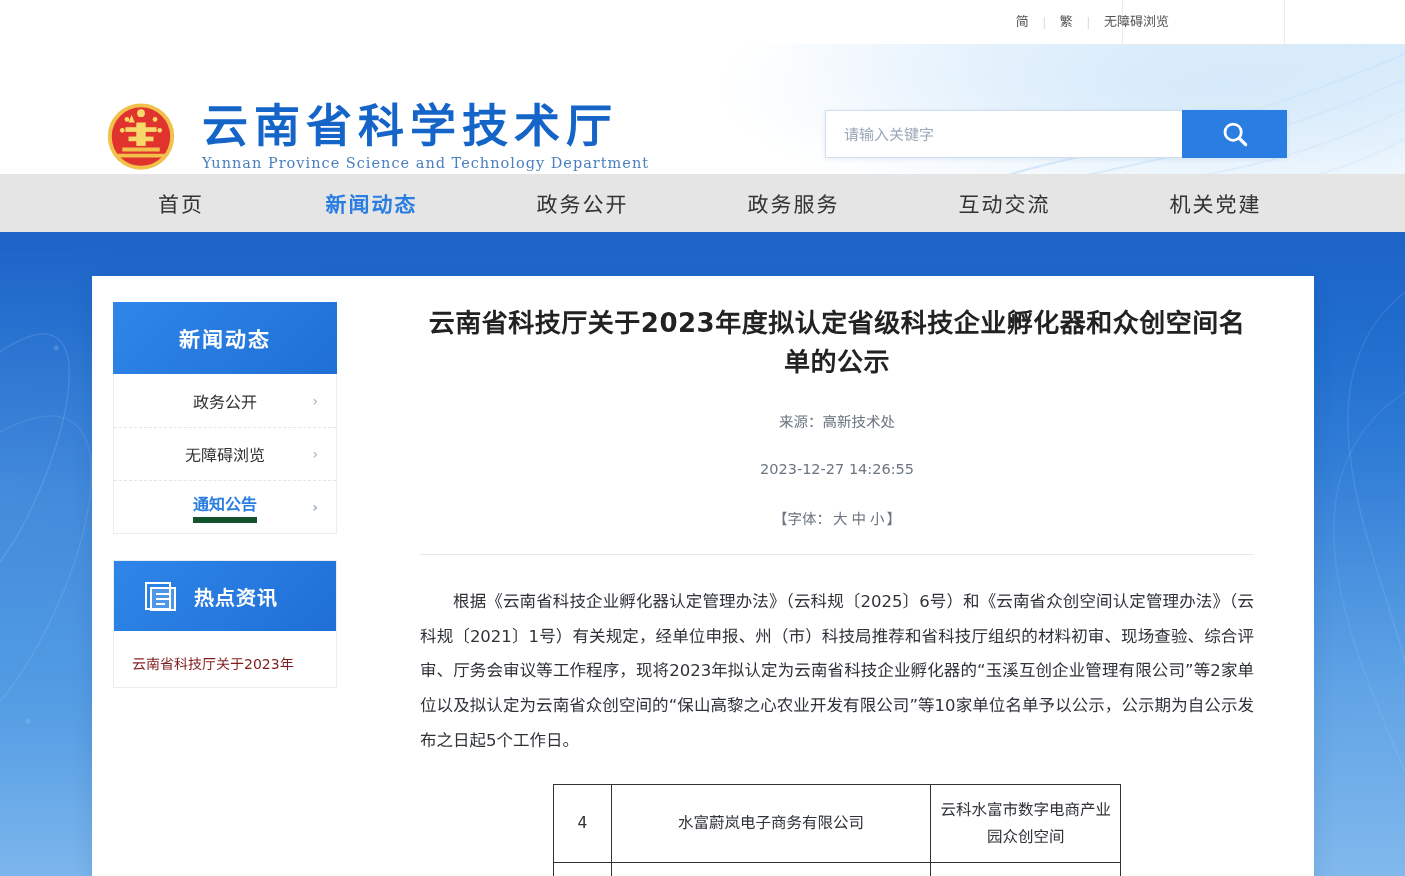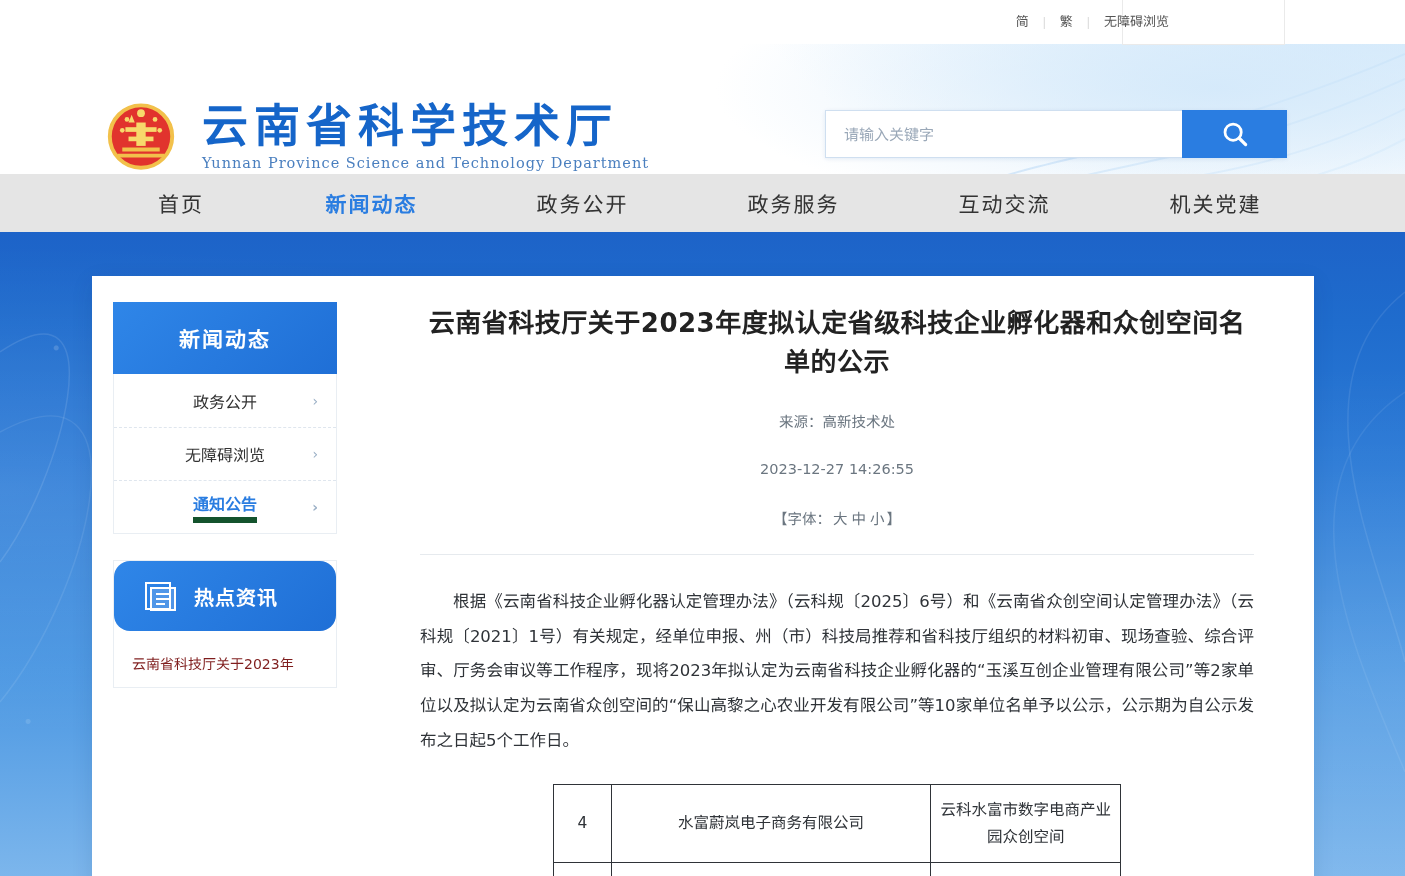--- a/index.html
+++ b/index.html
@@ -247,21 +247,20 @@
     background: linear-gradient(135deg, #2f86e8 0%, #1f6fd6 100%);
     color: #fff;
     display: flex;
     align-items: center;
     gap: 14px;
     padding-left: 30px;
     font-size: 20px;
     font-weight: 700;
     letter-spacing: 1px;
     font-family: "DejaVu Sans", "Liberation Sans", sans-serif;
-    border-radius: 16px;
   }
   .hot-body {
     padding: 22px 18px 10px 18px;
     font-size: 14px;
     color: #7f1d1d;
     line-height: 1.7;
     font-family: "DejaVu Sans", "Liberation Sans", sans-serif;
   }
 
   

